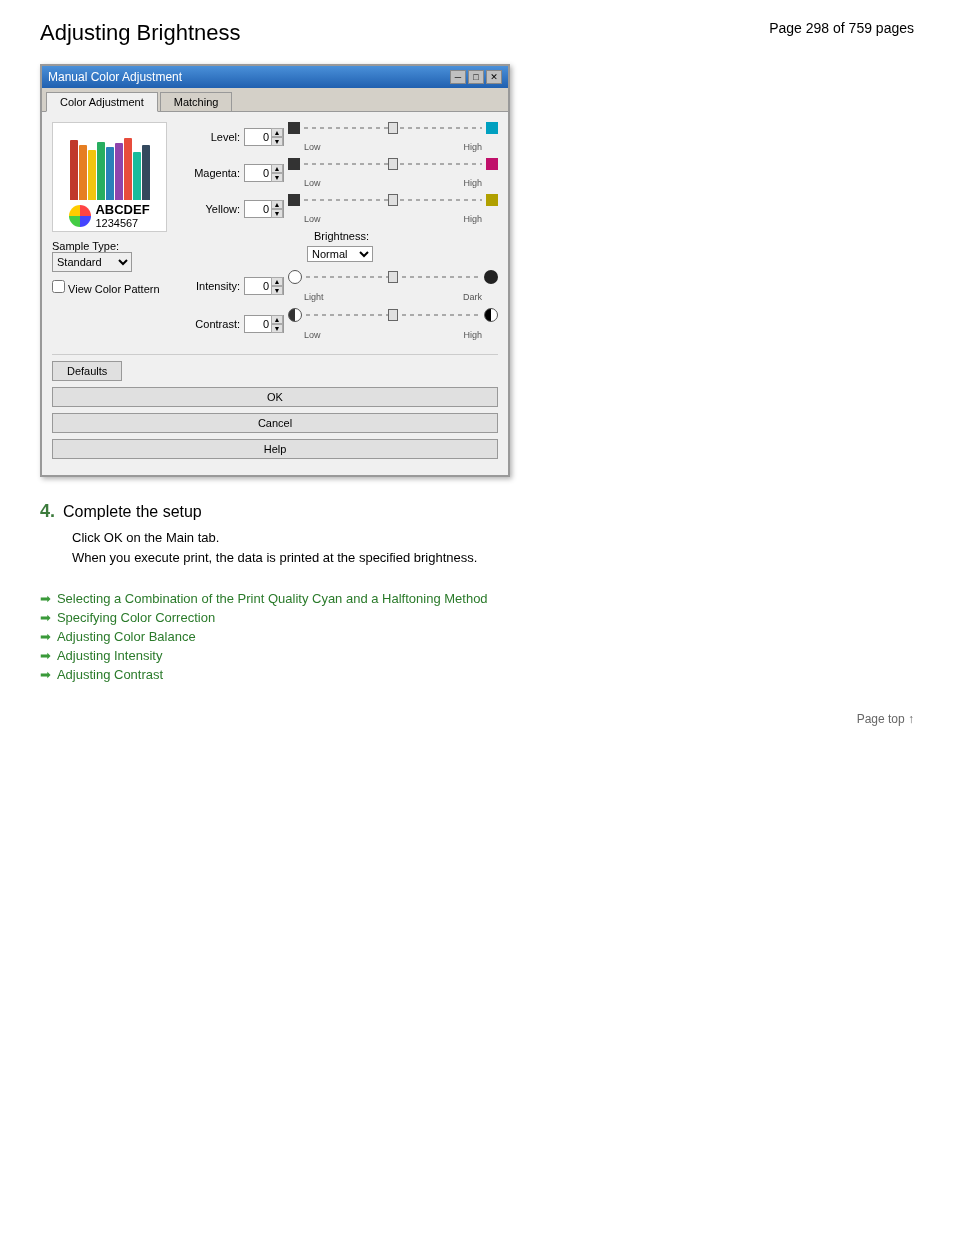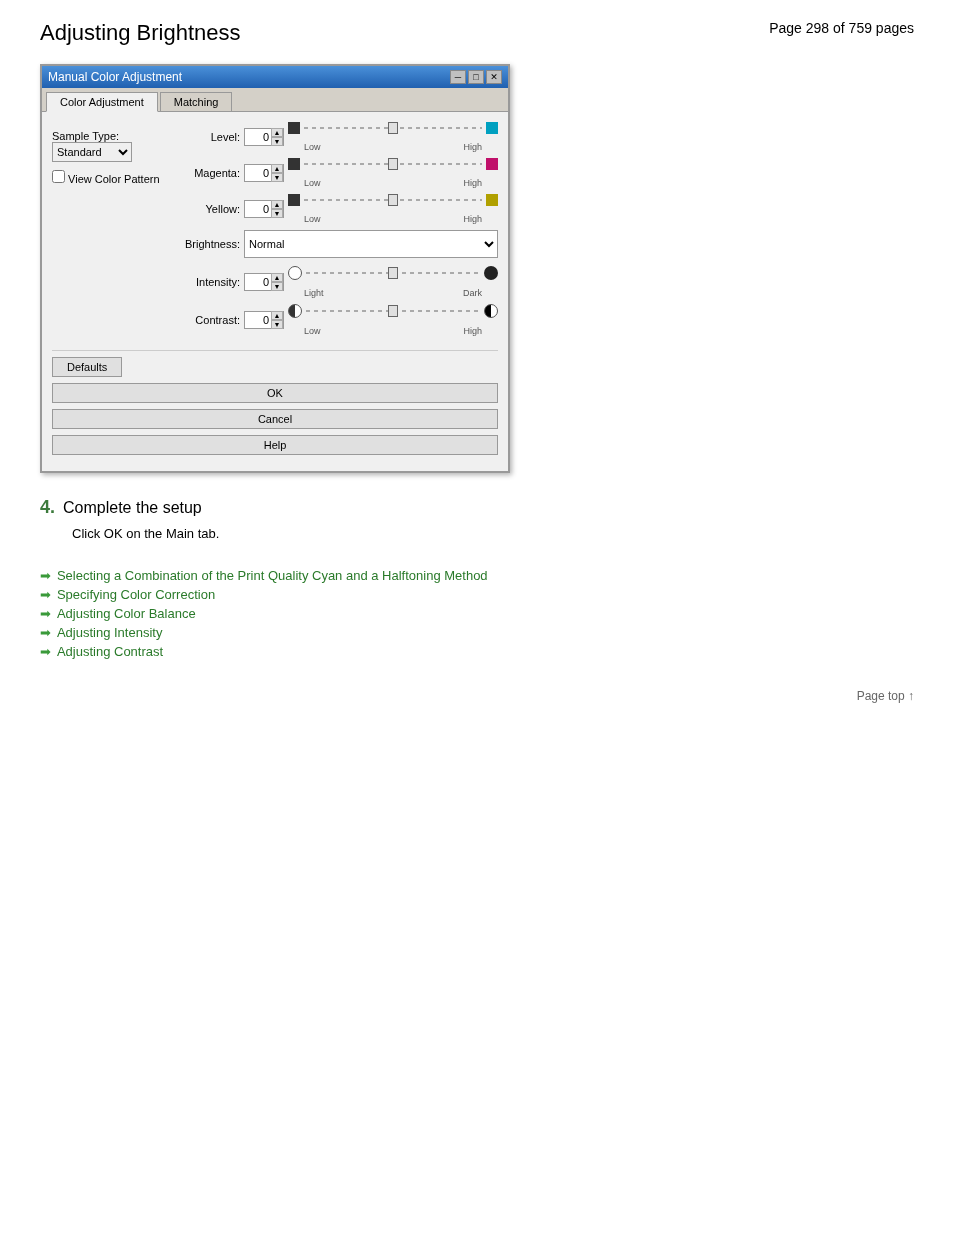--- a/index.html
+++ b/index.html
@@ -217,20 +217,21 @@
       font-size: 9px;
       color: #555;
       padding: 0 16px;
     }
 
     .brightness-row {
       display: flex;
       align-items: center;
       margin-bottom: 8px;
       gap: 4px;
+      flex-direction: column;
     }
     .brightness-label {
       width: 58px;
       font-size: 11px;
       text-align: right;
     }
     .brightness-select {
       flex: 1;
       height: 28px;
       font-size: 11px;
@@ -398,20 +399,40 @@
 
     <div class="dialog-tabs">
       <div class="dialog-tab active">Color Adjustment</div>
       <div class="dialog-tab">Matching</div>
     </div>
 
     <div class="dialog-body">
       <div class="dialog-main">
 
         <div class="dialog-preview">
+          <div class="preview-image">
+            <div class="preview-pencils">
+              <div class="pencil" style="height:60px;background:#c0392b;"></div>
+              <div class="pencil" style="height:55px;background:#e67e22;"></div>
+              <div class="pencil" style="height:50px;background:#f1c40f;"></div>
+              <div class="pencil" style="height:58px;background:#27ae60;"></div>
+              <div class="pencil" style="height:53px;background:#2980b9;"></div>
+              <div class="pencil" style="height:57px;background:#8e44ad;"></div>
+              <div class="pencil" style="height:62px;background:#e74c3c;"></div>
+              <div class="pencil" style="height:48px;background:#1abc9c;"></div>
+              <div class="pencil" style="height:55px;background:#34495e;"></div>
+            </div>
+            <div class="preview-text-area">
+              <div class="preview-circle"></div>
+              <div>
+                <div style="font-size:13px;font-weight:bold;color:#000;">ABCDEF</div>
+                <div style="font-size:11px;color:#000;">1234567</div>
+              </div>
+            </div>
+          </div>
 
           <div style="margin-top:8px;">
             <div class="sample-type-label">Sample Type:</div>
             <select class="sample-type-select">
               <option>Standard</option>
             </select>
           </div>
 
           <div style="margin-top:8px;">
             <label style="font-size:11px;">
@@ -566,20 +587,21 @@
   </div>
 </div>
 
 <div class="step-container">
   <div class="step-header">
     <span class="step-number">4.</span>
     <span class="step-title">Complete the setup</span>
   </div>
   <div class="step-body">
     <div>Click OK on the Main tab.</div>
+    <div>When you execute print, the data is printed at the specified brightness.</div>
   </div>
 </div>
 
 <div class="related-topics">
   <a class="related-link">
     <span class="arrow-icon">➡</span>
     <span>Selecting a Combination of the Print Quality Cyan and a Halftoning Method</span>
   </a>
   <a class="related-link">
     <span class="arrow-icon">➡</span>

